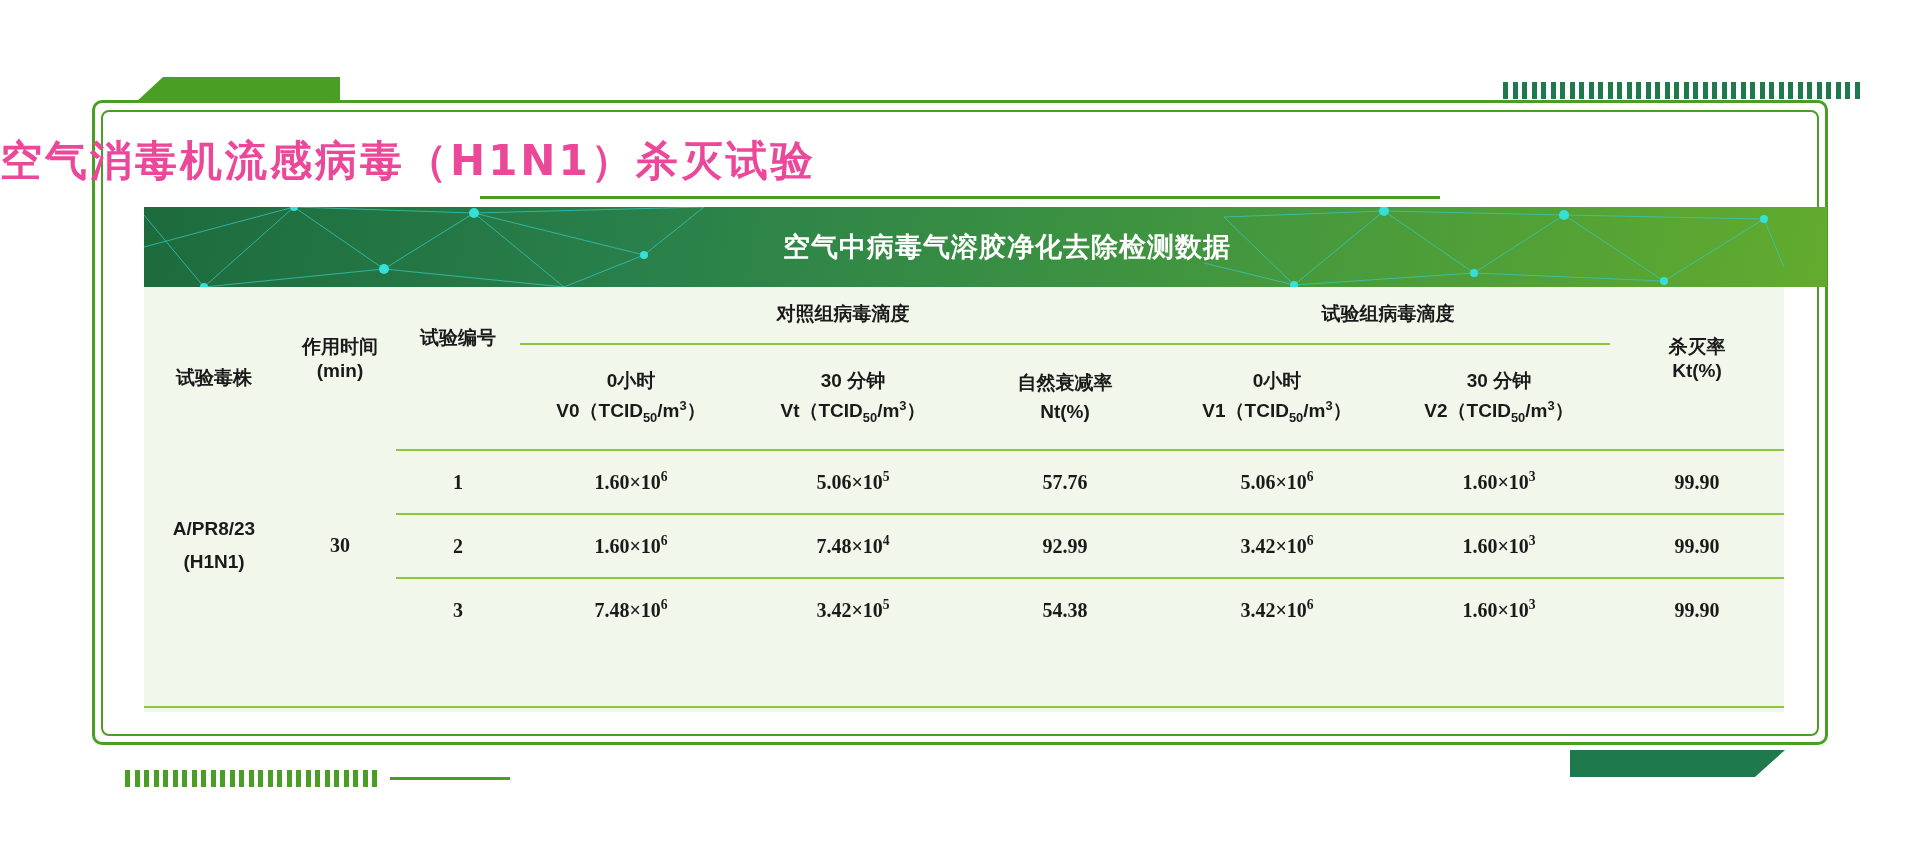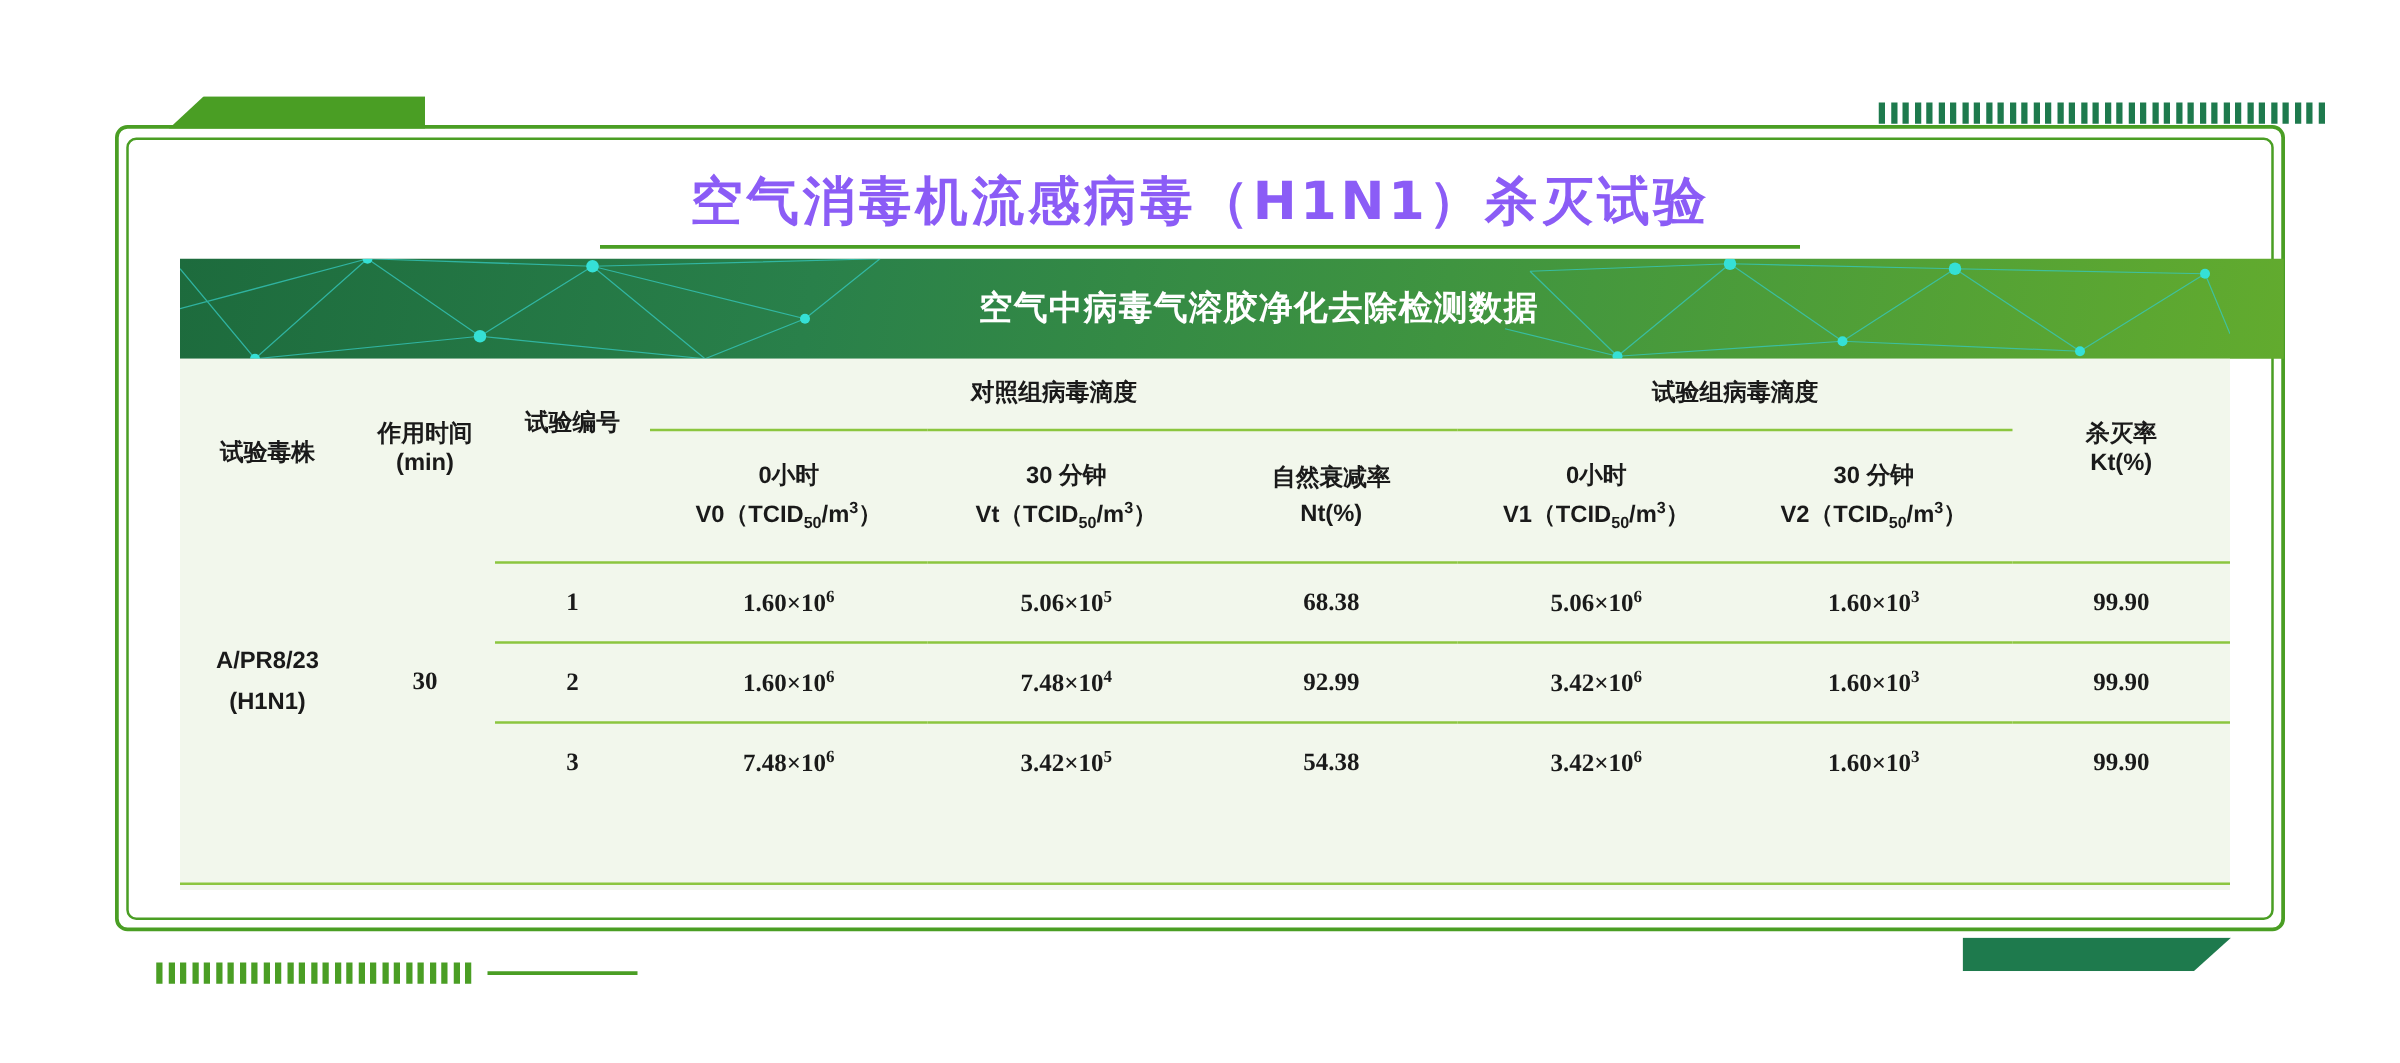--- a/index.html
+++ b/index.html
@@ -59,25 +59,25 @@
   .dash-bl{ left:125px; bottom:63px; width:258px;}
   .dash-bl .seg{background:#4a9e24;}
   .dash-tail{
     position:absolute;height:3px;background:#4a9e24;
   }
 
   
   .page-title{
     position:absolute;
     left:0;right:0;top:133px;
-    text-align:center;
+    text-align:left;
     font-size:42px;
     font-weight:bold;
     letter-spacing:3px;
-    color:#8b5cf6;
+    color:#ec4899;
     font-family:"DejaVu Sans","Liberation Sans",sans-serif;
   }
   .title-rule{
     position:absolute;
     left:480px;top:196px;
     width:960px;height:3px;
     background:#4a9e24;
   }
 
   
@@ -275,21 +275,21 @@
       <col style="width:222px">
         <col style="width:222px">
         <col style="width:202px">
       <col style="width:222px">
         <col style="width:222px">
         <col style="width:174px">
     </colgroup>
     <thead>
       <tr class="grp-row">
         <th rowspan="2">
-          <div style="margin-top:48px">试验毒株</div>
+          <div style="margin-top:64px">试验毒株</div>
         </th>
         <th rowspan="2">
           <div style="margin-top:33px">作用时间</div>
           <div>(min)</div>
         </th>
         <th rowspan="2">
           <div style="margin-top:24px">试验编号</div>
         </th>
         <th colspan="3" class="grp-line">对照组病毒滴度</th>
         <th colspan="2" class="grp-line">试验组病毒滴度</th>
@@ -324,21 +324,21 @@
     <tbody id="tbody">
         <tr class="toprule">
           <td rowspan="3" class="strain no-line">
             <div>A/PR8/23</div>
             <div>(H1N1)</div>
           </td>
           <td rowspan="3" class="no-line">30</td>
           <td>1</td>
           <td><span class="sci">1.60×10<sup>6</sup></span></td>
           <td><span class="sci">5.06×10<sup>5</sup></span></td>
-          <td>68.38</td>
+          <td>57.76</td>
           <td><span class="sci">5.06×10<sup>6</sup></span></td>
           <td><span class="sci">1.60×10<sup>3</sup></span></td>
           <td>99.90</td>
         </tr>
         <tr class="rowline">
           <td>2</td>
           <td><span class="sci">1.60×10<sup>6</sup></span></td>
           <td><span class="sci">7.48×10<sup>4</sup></span></td>
           <td>92.99</td>
           <td><span class="sci">3.42×10<sup>6</sup></span></td>

